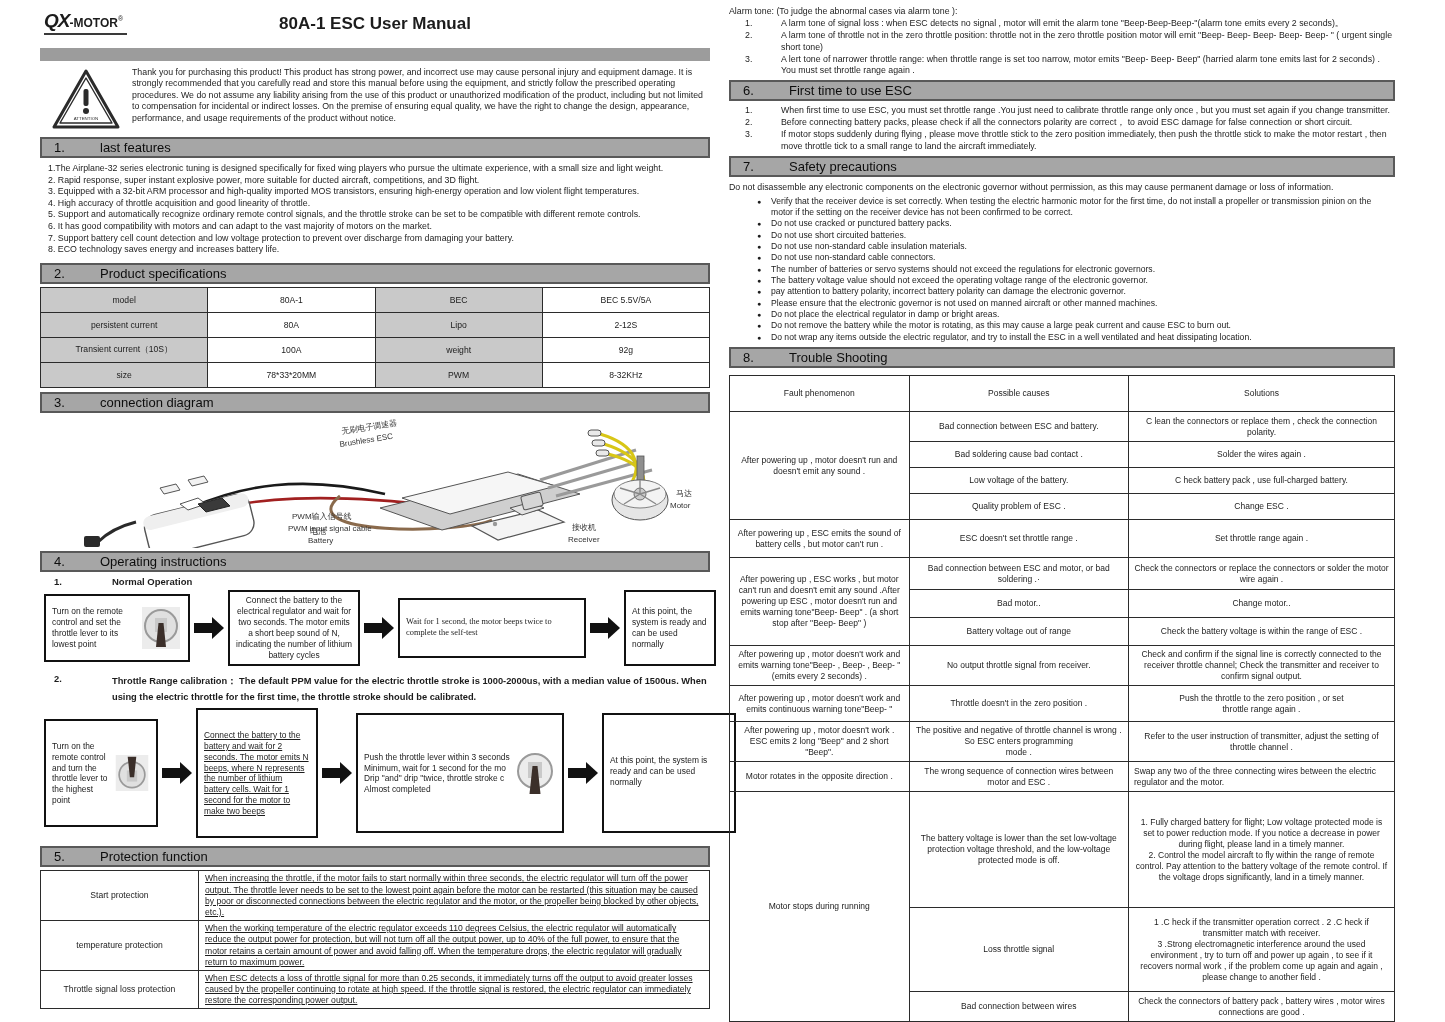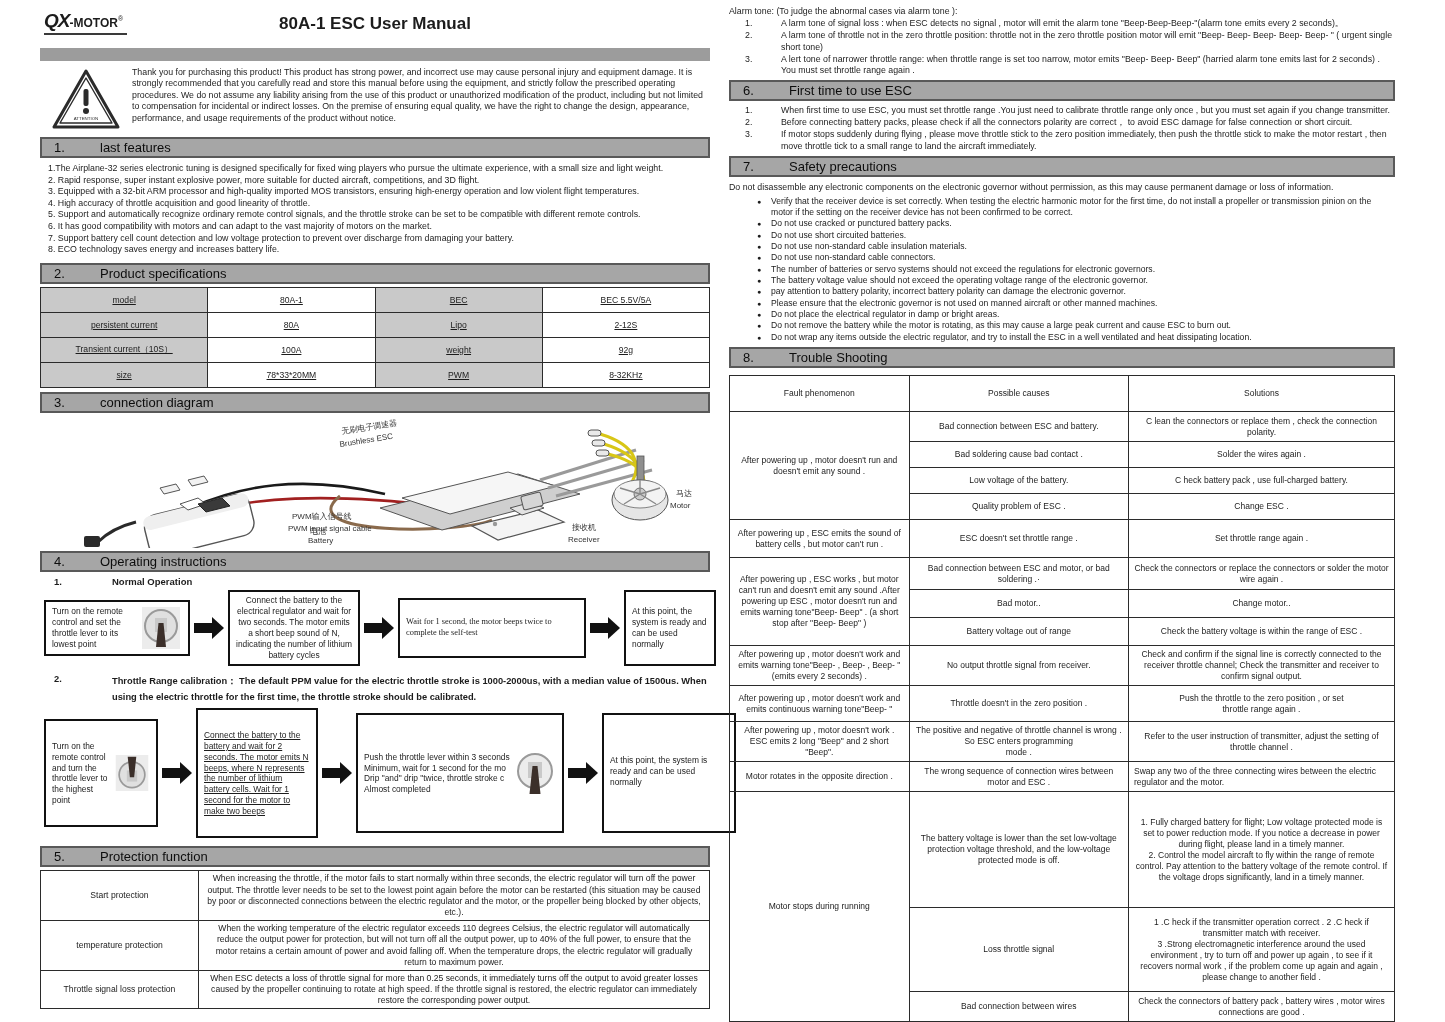--- a/index.html
+++ b/index.html
@@ -26,29 +26,29 @@
   .sec-header { background:#a6a6a6; border:2px solid #595959; height:21px;
     display:flex; align-items:center; font-size:13px; color:#0d0d0d; margin:3px 0; }
   .sec-num { padding-left:12px; width:58px; flex:0 0 58px; }
   .sec-title { flex:1; }
 
   
   .features { font-size:8.8px; line-height:1.32; padding:2px 0 4px 8px; }
 
   
   table { border-collapse:collapse; width:100%; }
-  .spec-table { margin:3px 0 4px 0; width:100%;text-decoration:underline; }
+  .spec-table { margin:3px 0 4px 0; width:100%; }
   .spec-table td { border:1px solid #2b2b2b; font-size:8.6px; text-align:center; height:25px; padding:2px 4px; }
   .spec-table td.k { background:#c9c9c9; width:25%; }
   .spec-table td.v { background:#ffffff; width:25%; }
 
   .prot-table { margin:2px 0; }
   .prot-table td { border:1px solid #2b2b2b; font-size:8.6px; padding:2px 6px; line-height:1.3; }
   .prot-table td.pname { width:158px; text-align:center; }
-  .prot-table td.pdesc { text-align:center; }
+  .prot-table td.pdesc { text-align:left;text-decoration:underline; }
 
   .trb-table { margin:7px 0 0 0; }
   .trb-table th, .trb-table td { border:1px solid #2b2b2b; font-size:8.5px; font-weight:normal;
     text-align:center; padding:3px 5px; line-height:1.3; vertical-align:middle; }
   .trb-table th { height:36px; }
   .trb-table .c-fault { width:27%; }
   .trb-table .c-cause { width:33%; }
   .trb-table .c-sol   { width:40%; }
   .prelines { white-space:pre-line; text-align:center; }
 
@@ -229,21 +229,21 @@
   <div class="sec-header">
     <span class="sec-num">4.</span>
     <span class="sec-title">Operating instructions</span>
   </div>
 
   <div class="op-label">
     <span class="n">1.</span>
     <span>Normal Operation</span>
   </div>
   <div class="flow-row">
-    <div class="flow-box" style="flex:0 0 146px; height:56px;">
+    <div class="flow-box" style="flex:0 0 146px; height:68px;">
       <span class="txt">Turn on the remote control and set the throttle lever to its lowest point</span>
       <svg width="42" height="46" viewBox="0 0 42 46">
         <rect x="2" y="2" width="38" height="42" fill="#ececec"></rect>
         <circle cx="21" cy="21" r="16" fill="#e0e0e0" stroke="#9a9a9a" stroke-width="2"></circle>
         <rect x="15" y="13" width="12" height="14" fill="#c9c9c9"></rect>
         <polygon points="18.5,18 23.5,18 26,42 16,42" fill="#3b2f2a"></polygon>
       </svg>
     </div>
     <div class="arrow"></div>
     <div class="flow-box" style="flex:0 0 132px; height:76px; text-align:center;">

